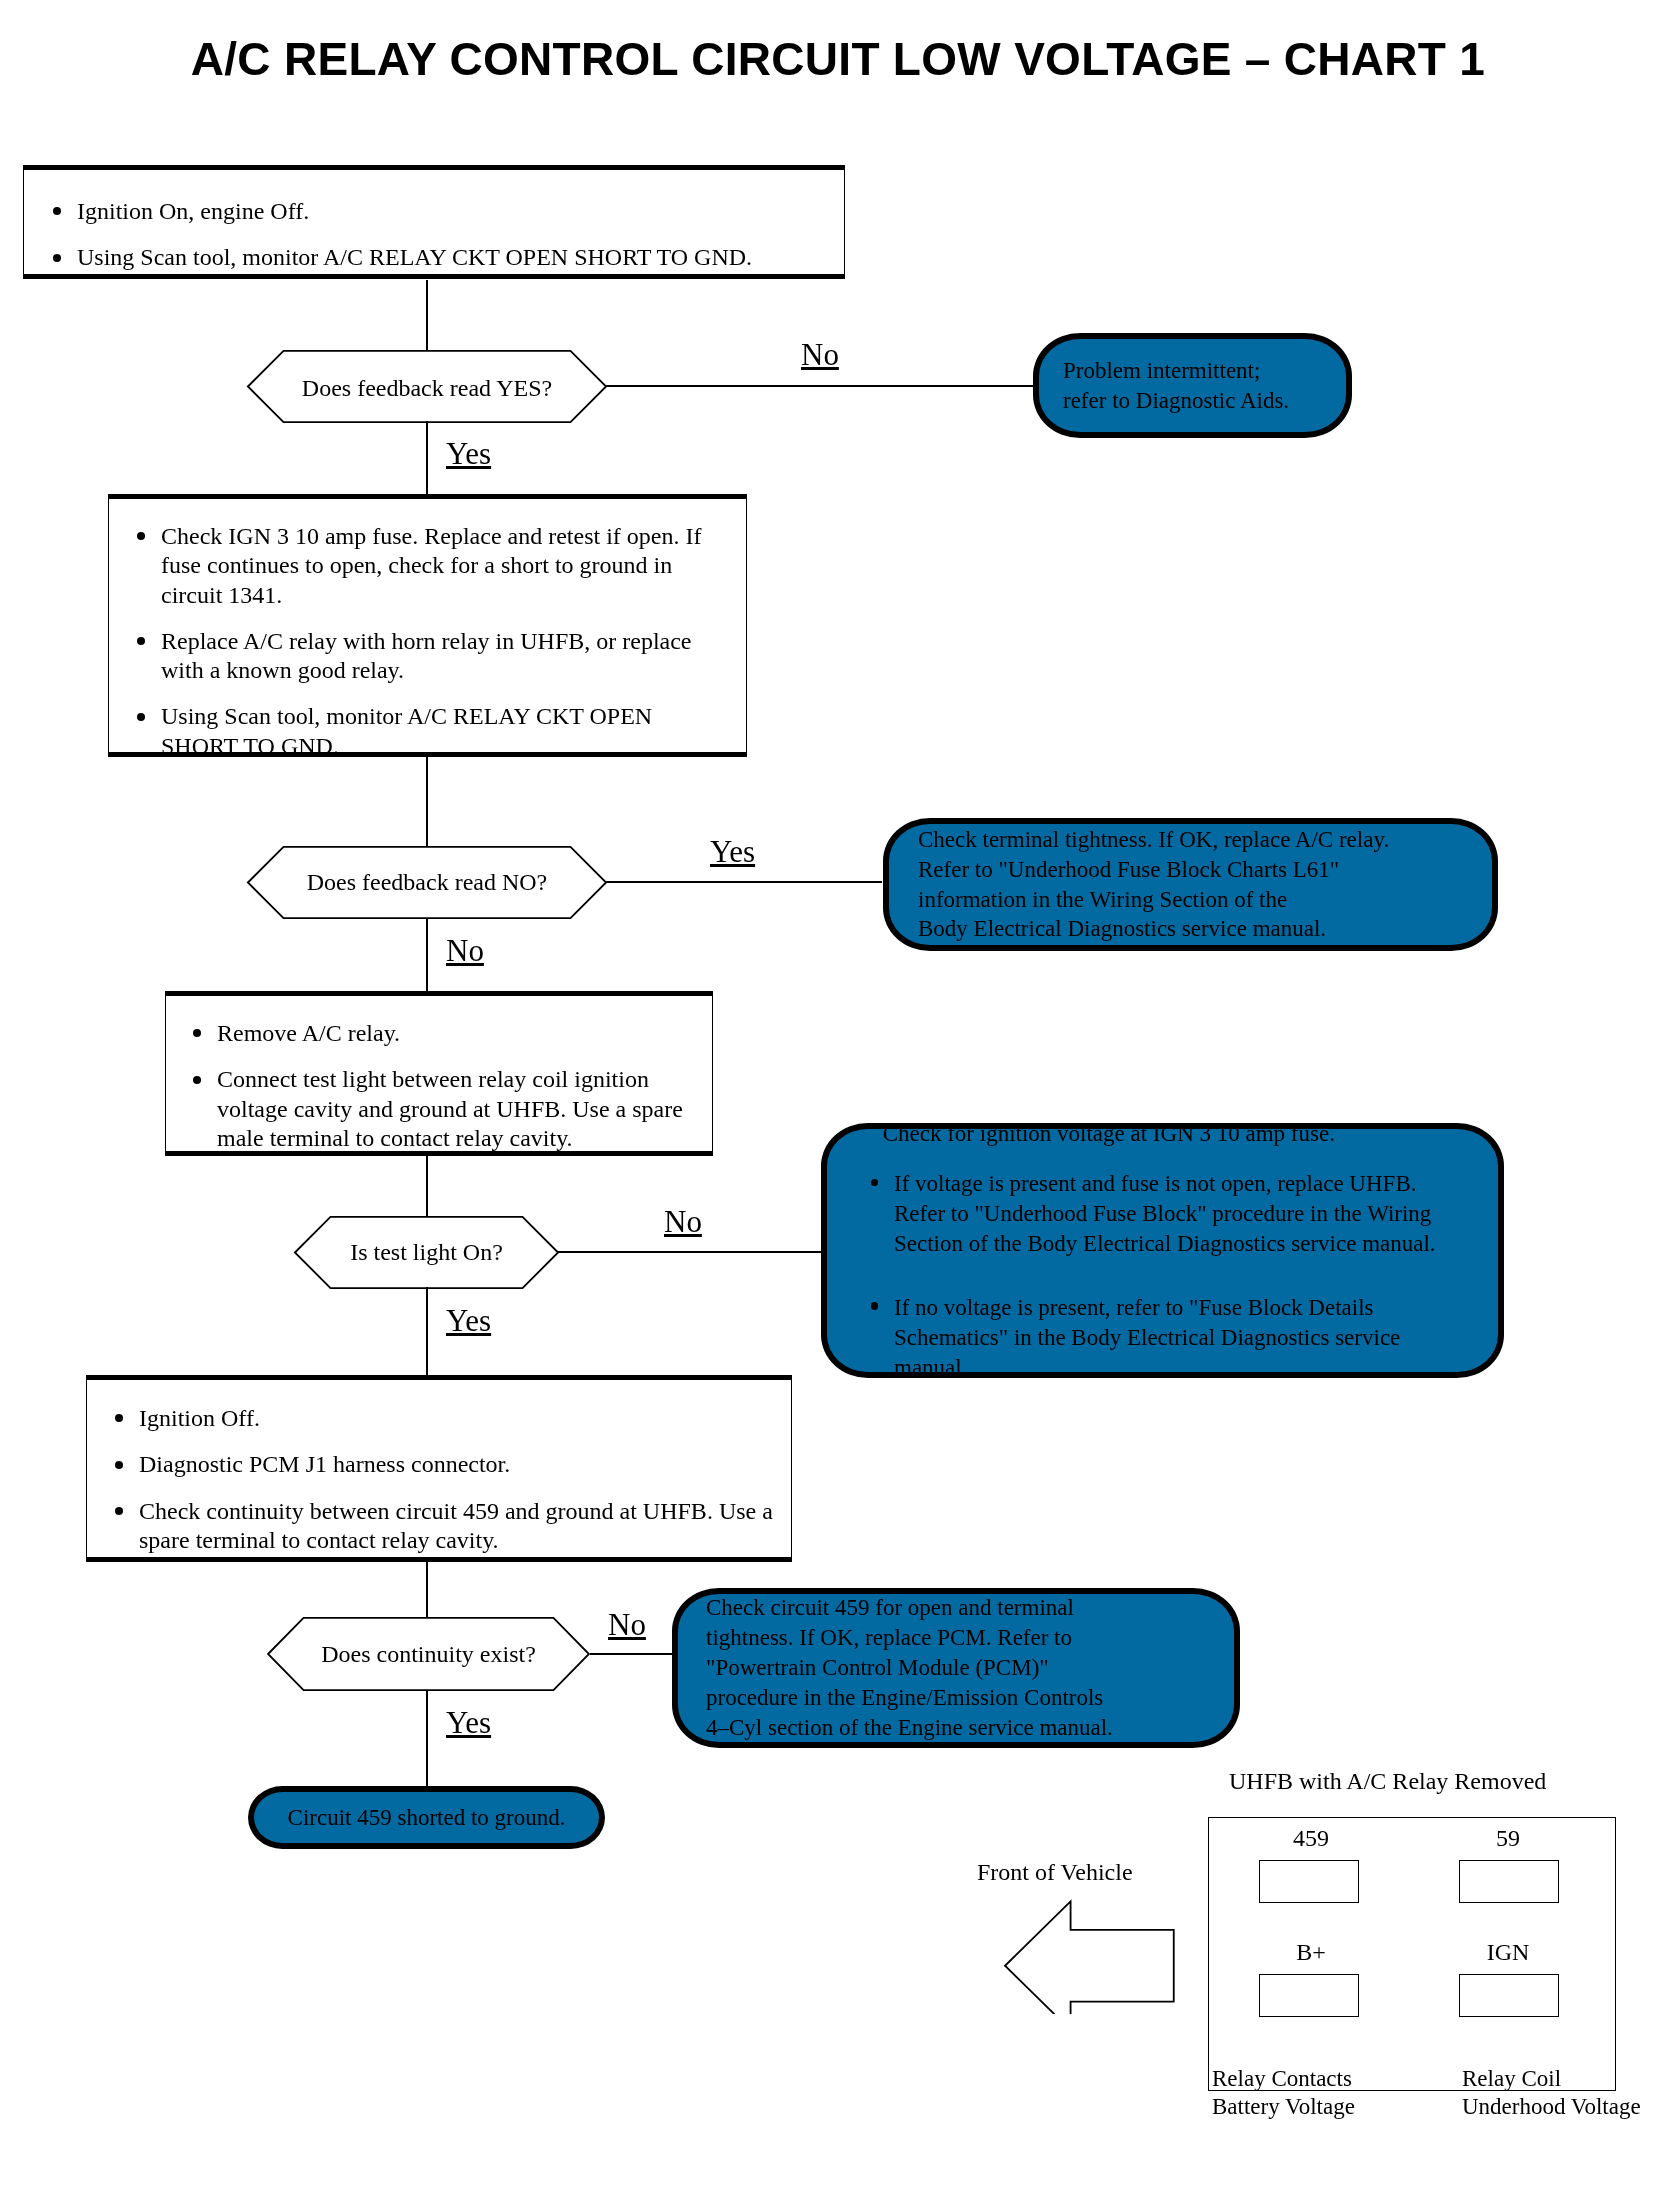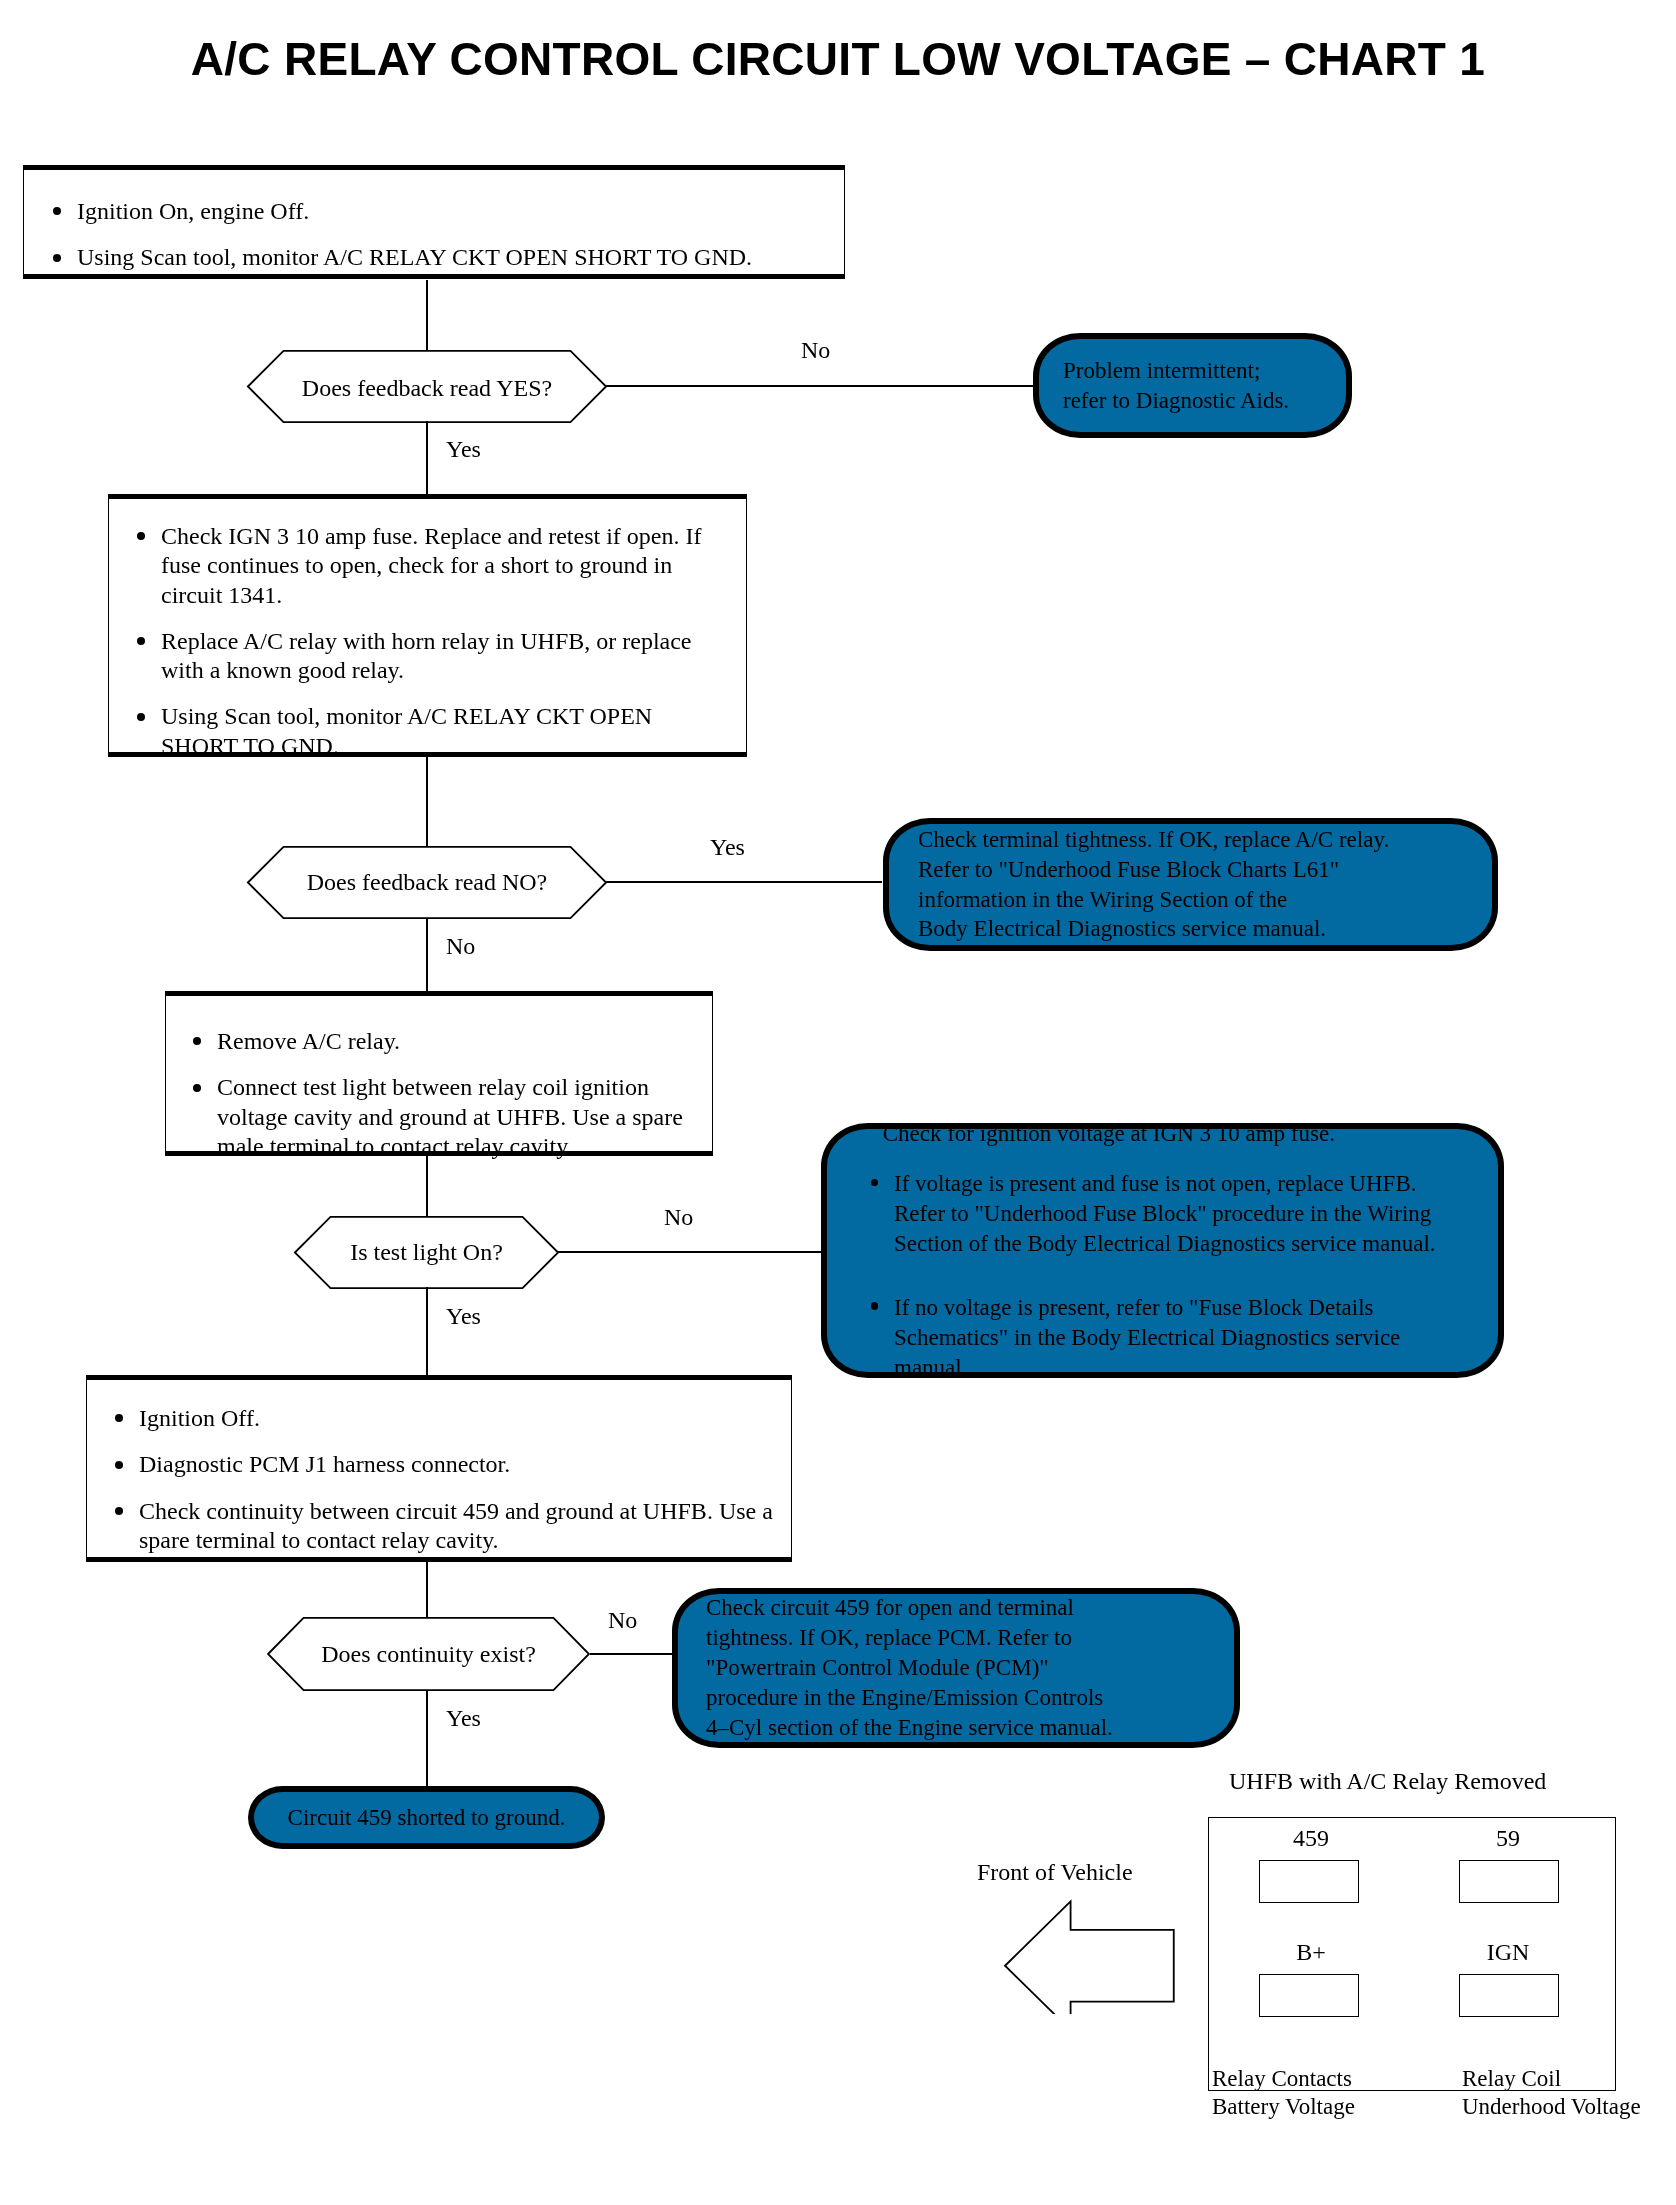--- a/index.html
+++ b/index.html
@@ -44,21 +44,21 @@
   .hex{position:absolute;}
   .hex svg{display:block;overflow:visible;}
   .hex .hexlabel{
     position:absolute;inset:0;display:flex;align-items:center;justify-content:center;
     font-size:24px;white-space:nowrap;
   }
 
   
   .vline{position:absolute;width:1.8px;background:#000;}
   .hline{position:absolute;height:1.8px;background:#000;}
-  .edge-label{position:absolute;font-size:24px;white-space:nowrap;}
+  .edge-label{position:absolute;font-size:31px;white-space:nowrap;text-decoration:underline;}
 
   
   .uhfb-title{position:absolute;font-size:24px;white-space:nowrap;}
   .uhfb-box{position:absolute;border:1.8px solid #000;background:#fff;box-sizing:border-box;}
   .cav{position:absolute;border:1.8px solid #000;box-sizing:border-box;background:#fff;}
   .cav-label{position:absolute;font-size:24px;text-align:center;white-space:nowrap;}
   .legend{position:absolute;font-size:23px;line-height:1.22;white-space:nowrap;}
 
   .front-label{position:absolute;font-size:24px;white-space:nowrap;}
   .front-arrow{position:absolute;}
@@ -124,21 +124,21 @@
       <div>Check terminal tightness. If OK, replace A/C relay.</div>
       <div>Refer to "Underhood Fuse Block Charts L61"</div>
       <div>information in the Wiring Section of the</div>
       <div>Body Electrical Diagnostics service manual.</div>
     </div>
   </div>
 
   <div class="vline" style="left:426px;top:918px;height:73px;"></div>
   <div class="edge-label" style="left:446px;top:933px;">No</div>
 
-  <div class="procbox" style="left:165px;top:991px;width:548px;height:165px;padding:31px 16px 16px 16px;">
+  <div class="procbox" style="left:165px;top:991px;width:548px;height:165px;padding:23px 16px 16px 16px;">
     <ul>
       <li>Remove A/C relay.</li>
       <li>Connect test light between relay coil ignition voltage cavity and ground at UHFB. Use a spare male terminal to contact relay cavity.</li>
     </ul>
   </div>
 
   <div class="vline" style="left:426px;top:1156px;height:90px;"></div>
 
   <div class="hex" style="left:294px;top:1216px;width:265px;height:73px;">
     <svg width="265" height="73" viewBox="0 0 436 120">

